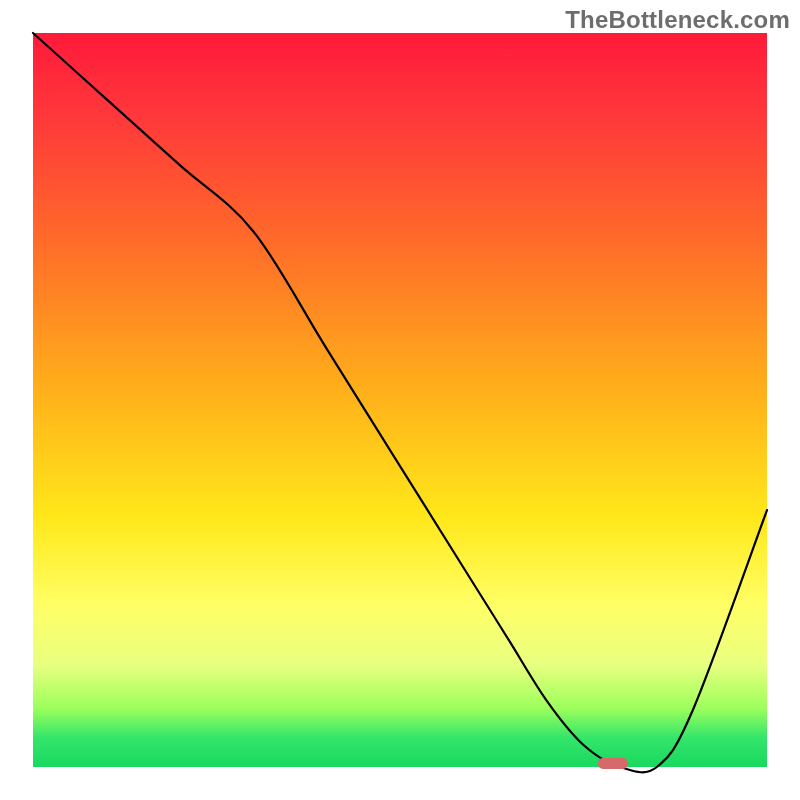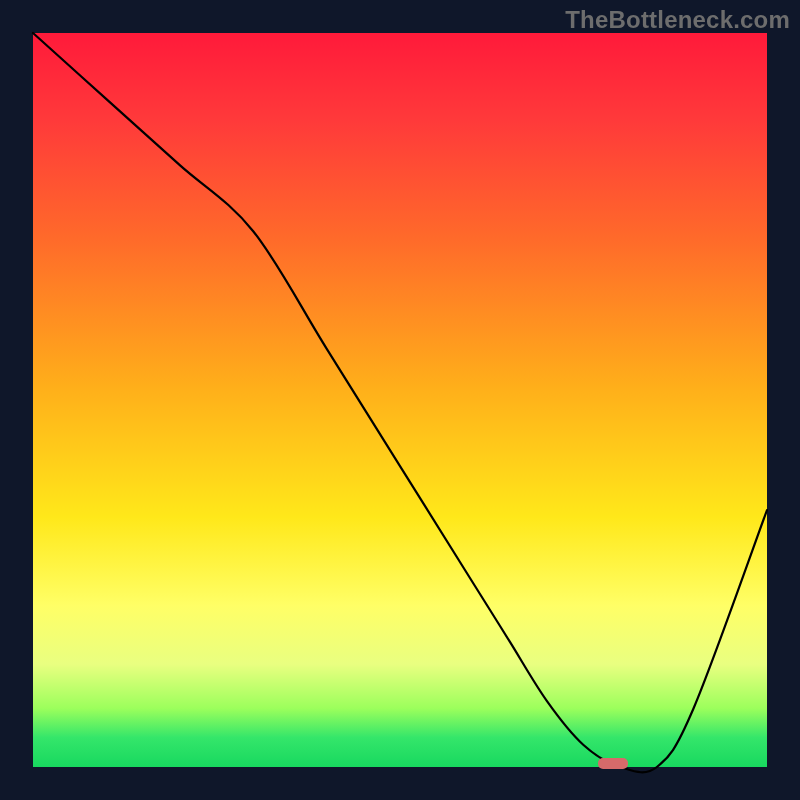--- a/index.html
+++ b/index.html
@@ -7,21 +7,21 @@
     padding: 0;
     width: 800px;
     height: 800px;
     background: #000;
     overflow: hidden;
   }
   .frame {
     position: relative;
     width: 800px;
     height: 800px;
-    background: #0f172a;
+    background: #ffffff;
   }
   .plot-area {
     position: absolute;
     left: 33px;
     top: 33px;
     width: 734px;
     height: 734px;
     background: linear-gradient(to bottom,
       #ff1a3a 0%,
       #ff3a3a 12%,

